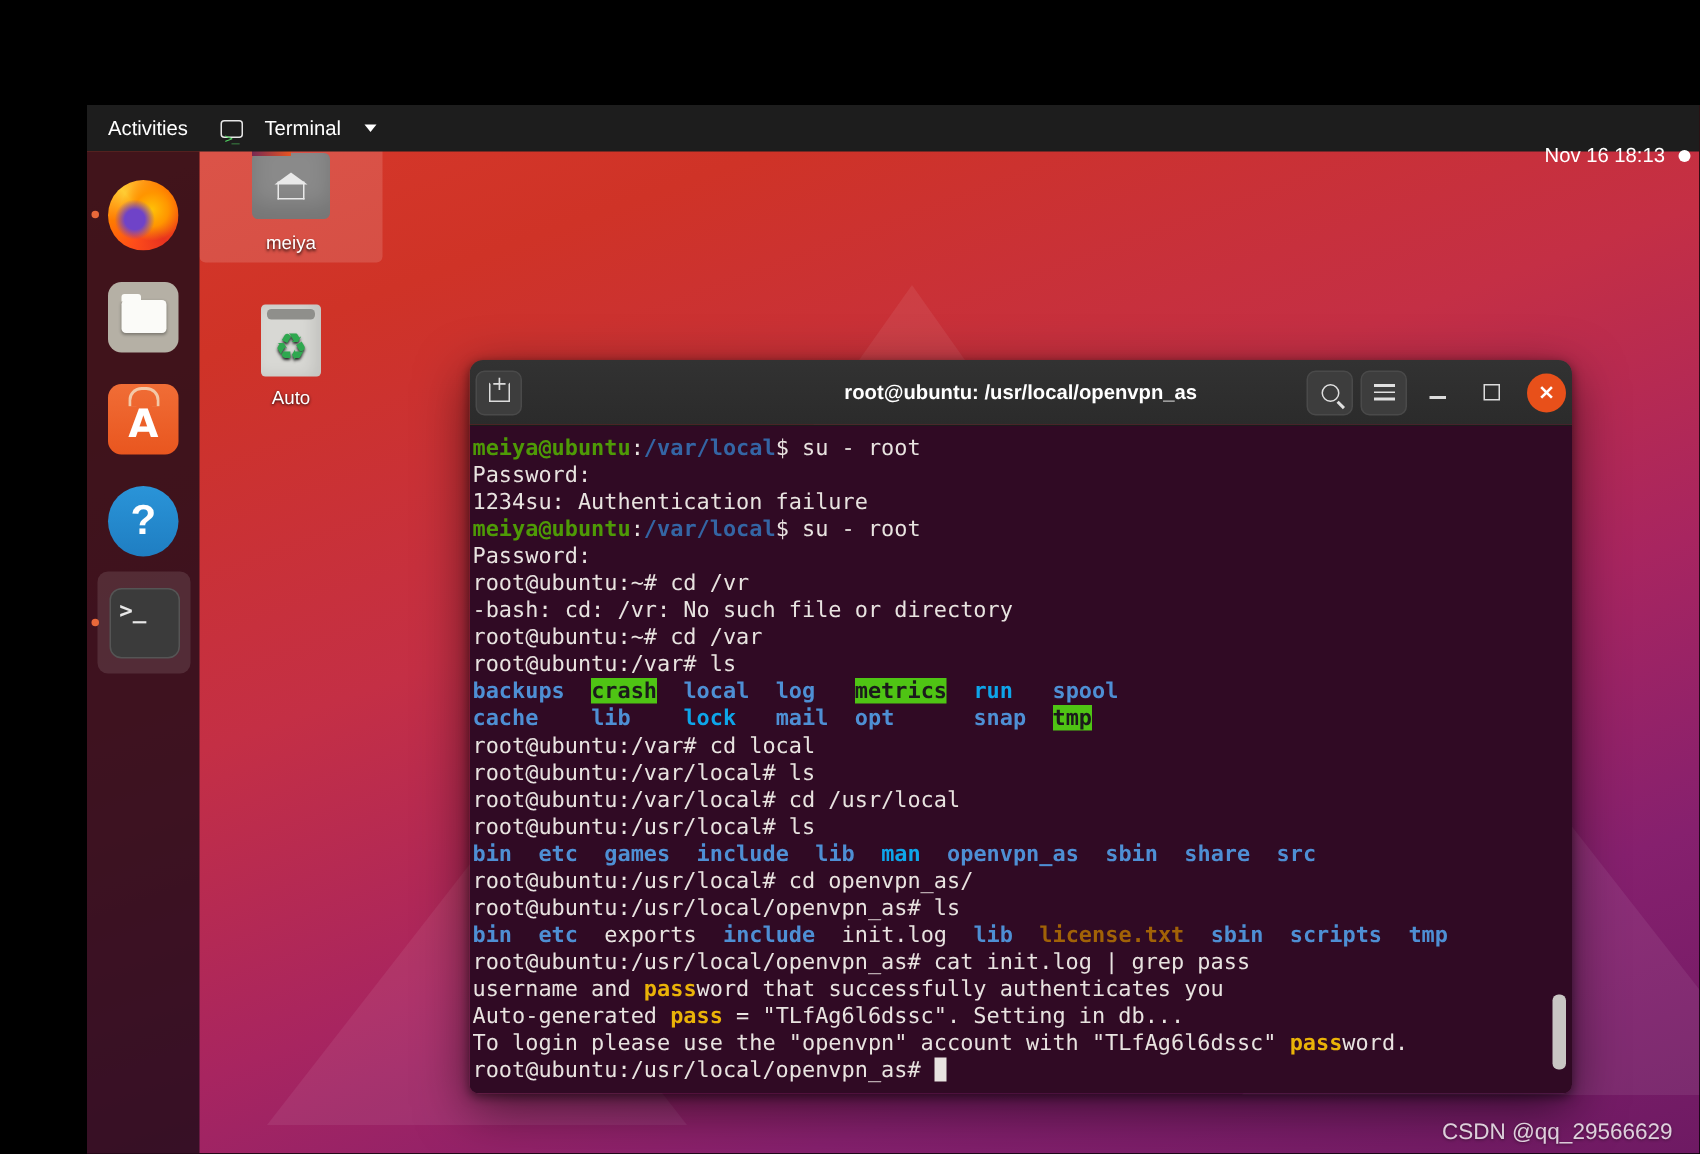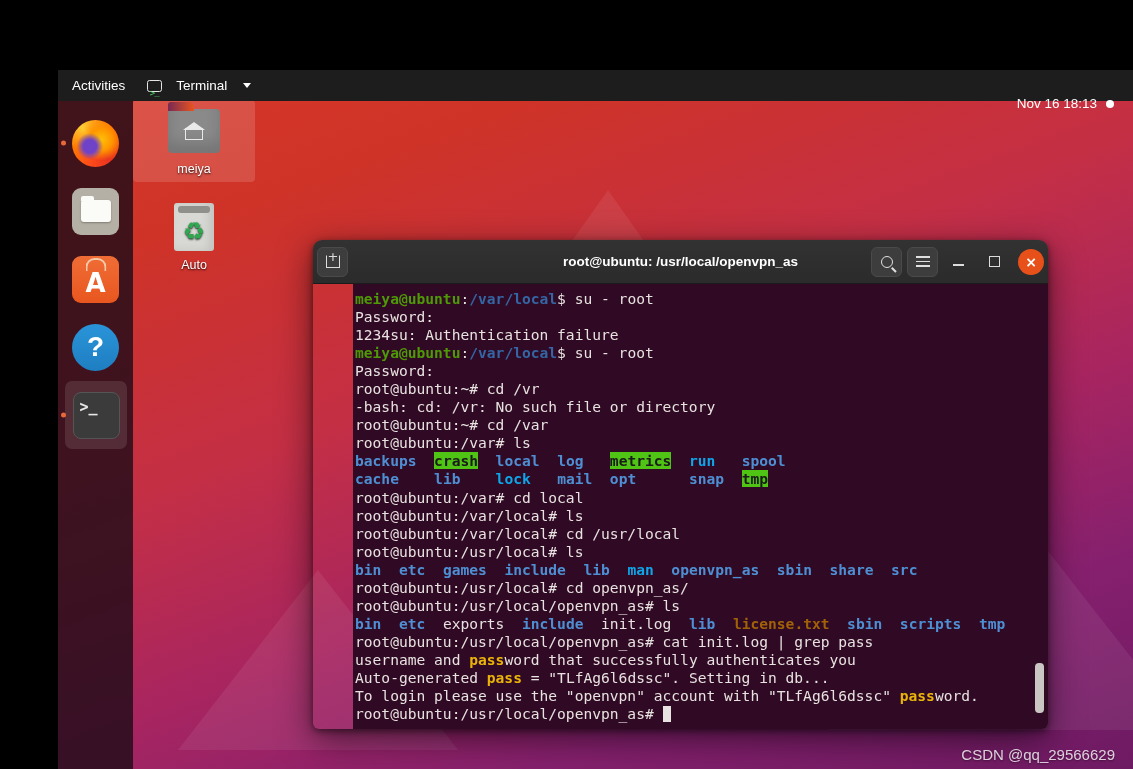--- a/index.html
+++ b/index.html
@@ -89,21 +89,21 @@
     border-left: 4.5px solid transparent;
     border-right: 4.5px solid transparent;
     border-top: 5px solid #ffffff;
     margin-left: 2px;
   }
   #topbar .right {
     margin-left: auto;
     display: flex;
     align-items: center;
     gap: 9px;
-    padding-right: 19px;
+    padding-right: 6px;
     margin-top: 36px;
   }
   .clock-text { display: inline-block; }
   .status-dot {
     width: 8px; height: 8px;
     border-radius: 50%;
     background: #ffffff;
     display: inline-block;
   }
 
@@ -394,21 +394,20 @@
     cursor: pointer;
     font-family: "DejaVu Sans", sans-serif;
     margin-left: 3px;
   }
 
   #termbody {
     height: 445px;
     background: #300a24;
     position: relative;
     overflow: hidden;
-    margin-left: 40px;
   }
   #termtext {
     position: absolute;
     left: 2px; top: 6px;
     right: 0;
     font-family: "DejaVu Sans Mono", monospace;
     font-size: 14.6px;
     line-height: 18.05px;
     color: #e8e3e0;
     white-space: pre;
@@ -456,21 +455,21 @@
 
 <div id="screen">
 
   <div id="desktop">
     <div class="tri" style="left:430px;top:120px;border-left:120px solid transparent;border-right:120px solid transparent;border-bottom:170px solid #ffffff;"></div>
     <div class="tri" style="left:560px;top:280px;border-left:150px solid transparent;border-right:0 solid transparent;border-bottom:200px solid #ffffff;"></div>
     <div class="tri" style="left:770px;top:430px;border-left:180px solid transparent;border-right:180px solid transparent;border-bottom:230px solid #ffffff;"></div>
     <div class="tri" style="left:120px;top:500px;border-left:140px solid transparent;border-right:140px solid transparent;border-bottom:180px solid #ffffff;"></div>
   </div>
 
-  <div class="desk-icon selected" style="left:133px;top:100px;">
+  <div class="desk-icon selected" style="left:133px;top:93px;">
     <div class="img">
       <div class="home-folder">
           <div class="house"></div>
         </div>
     </div>
     <div class="label">meiya</div>
   </div>
 
   <div class="desk-icon" style="left:133px;top:196px;">
     <div class="img">

